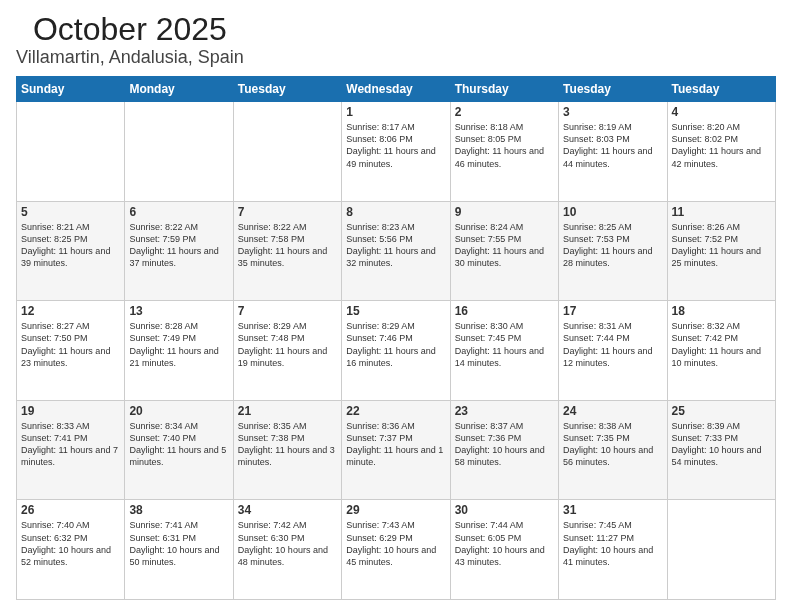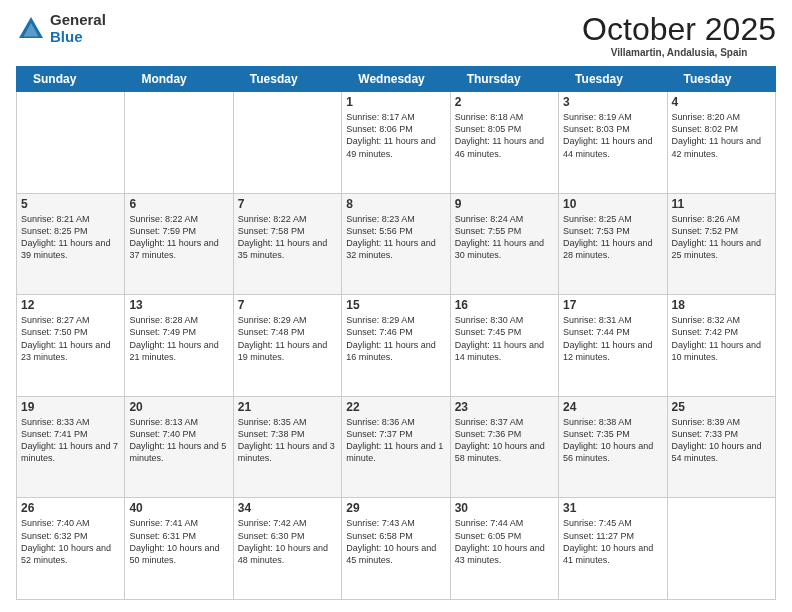--- a/index.html
+++ b/index.html
@@ -50,36 +50,35 @@
     .title-block {
       text-align: center;
     }
     .month-title {
       font-size: 32px;
       font-weight: normal;
       color: #222;
       line-height: 1.1;
     }
     .location {
-      font-size: 10px;
+      font-size: 18px;
       color: #444;
-      font-weight: bold;
     }
     .calendar {
       width: 100%;
       border-collapse: collapse;
       flex: 1;
       table-layout: fixed;
     }
     .calendar th {
       background: #1a6faf;
       color: #fff;
       font-size: 12px;
       font-weight: bold;
-      padding: 5px 16px;
+      padding: 5px 4px;
       text-align: left;
       border: 1px solid #1a6faf;
     }
     .calendar td {
       border: 1px solid #ccc;
       vertical-align: top;
       padding: 3px 4px;
       font-size: 9.5px;
       color: #333;
       height: 88px;
@@ -101,30 +100,20 @@
     }
     .row-norm td {
       background: #fff;
     }
   </style>
 </head>
 <body>
 
 <div class="page">
   <div class="header">
-    <div class="logo">
-      <svg class="logo-icon" viewBox="0 0 40 40" xmlns="http://www.w3.org/2000/svg">
-        <polygon points="20,4 36,32 4,32" fill="#1a6faf"></polygon>
-        <polygon points="20,12 30,30 10,30" fill="#fff" opacity="0.3"></polygon>
-      </svg>
-      <div class="logo-text">
-        <span class="logo-general">General</span>
-        <span class="logo-blue">Blue</span>
-      </div>
-    </div>
     <div class="title-block">
       <div class="month-title">October 2025</div>
       <div class="location">Villamartin, Andalusia, Spain</div>
     </div>
   </div>
 
   <table class="calendar">
     <thead>
       <tr>
         <th>Sunday</th>
@@ -275,21 +264,21 @@
         <tr class="row-alt">
           <td>
             <span class="day-number">19</span>
             <div class="day-info">Sunrise: 8:33 AM
 Sunset: 7:41 PM
 Daylight: 11 hours
 and 7 minutes.</div>
           </td>
           <td>
             <span class="day-number">20</span>
-            <div class="day-info">Sunrise: 8:13 AM
+            <div class="day-info">Sunrise: 8:34 AM
 Sunset: 7:40 PM
 Daylight: 11 hours
 and 5 minutes.</div>
           </td>
           <td>
             <span class="day-number">21</span>
             <div class="day-info">Sunrise: 8:35 AM
 Sunset: 7:38 PM
 Daylight: 11 hours
 and 3 minutes.</div>
@@ -325,37 +314,37 @@
         </tr>
         <tr class="row-norm">
           <td>
             <span class="day-number">26</span>
             <div class="day-info">Sunrise: 7:40 AM
 Sunset: 6:32 PM
 Daylight: 10 hours
 and 52 minutes.</div>
           </td>
           <td>
-            <span class="day-number">40</span>
+            <span class="day-number">38</span>
             <div class="day-info">Sunrise: 7:41 AM
 Sunset: 6:31 PM
 Daylight: 10 hours
 and 50 minutes.</div>
           </td>
           <td>
             <span class="day-number">34</span>
             <div class="day-info">Sunrise: 7:42 AM
 Sunset: 6:30 PM
 Daylight: 10 hours
 and 48 minutes.</div>
           </td>
           <td>
             <span class="day-number">29</span>
             <div class="day-info">Sunrise: 7:43 AM
-Sunset: 6:58 PM
+Sunset: 6:29 PM
 Daylight: 10 hours
 and 45 minutes.</div>
           </td>
           <td>
             <span class="day-number">30</span>
             <div class="day-info">Sunrise: 7:44 AM
 Sunset: 6:05 PM
 Daylight: 10 hours
 and 43 minutes.</div>
           </td>

